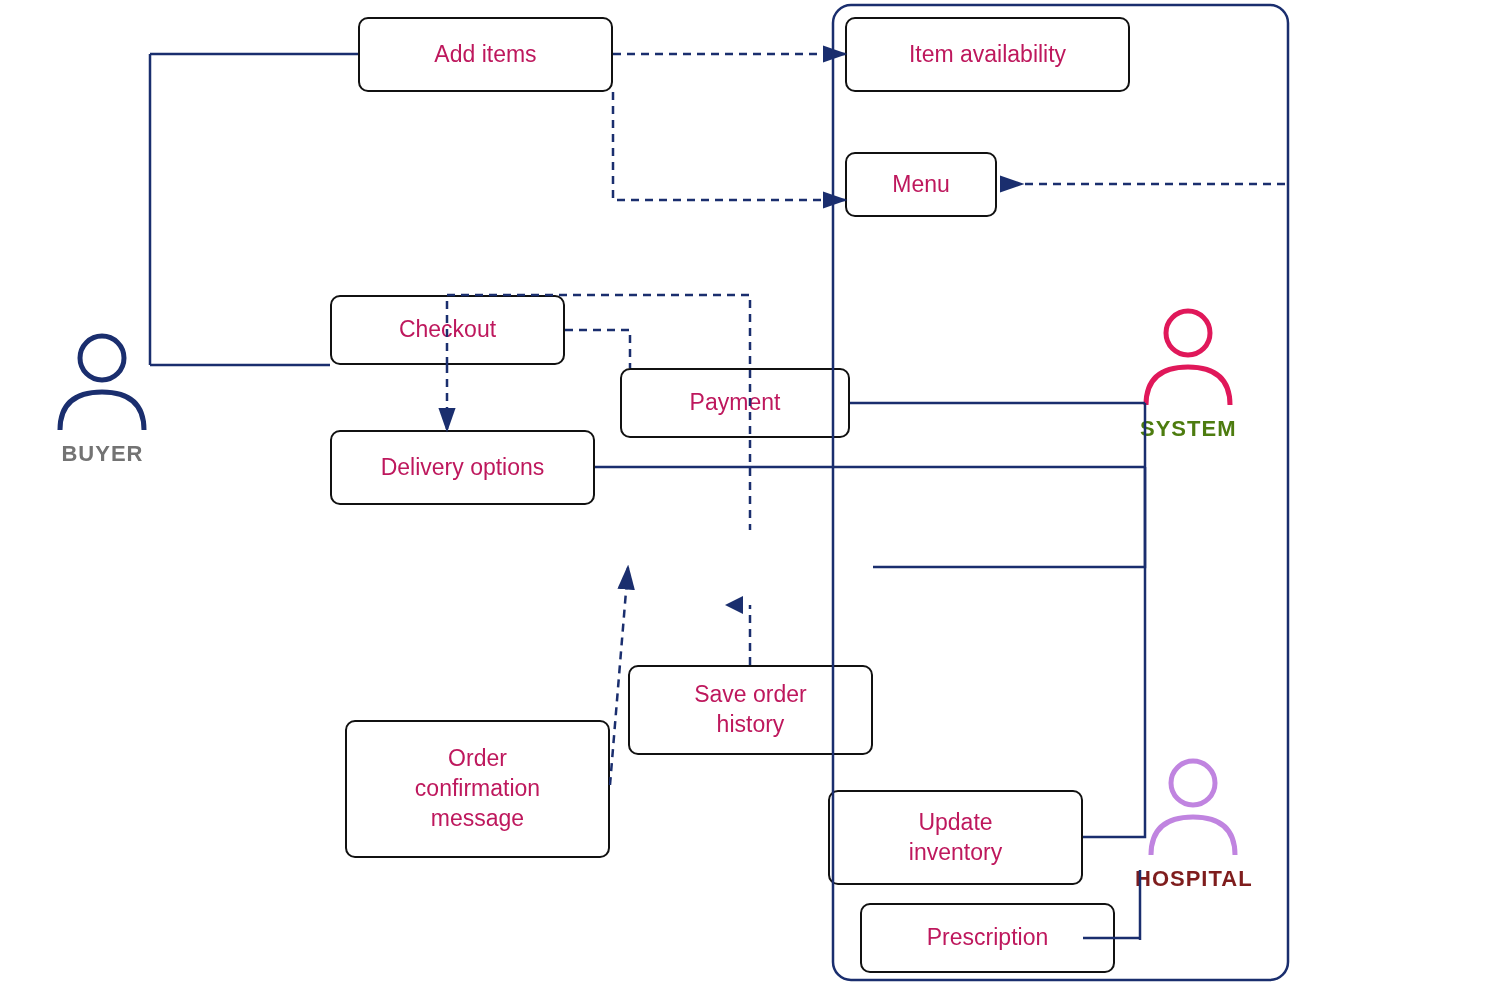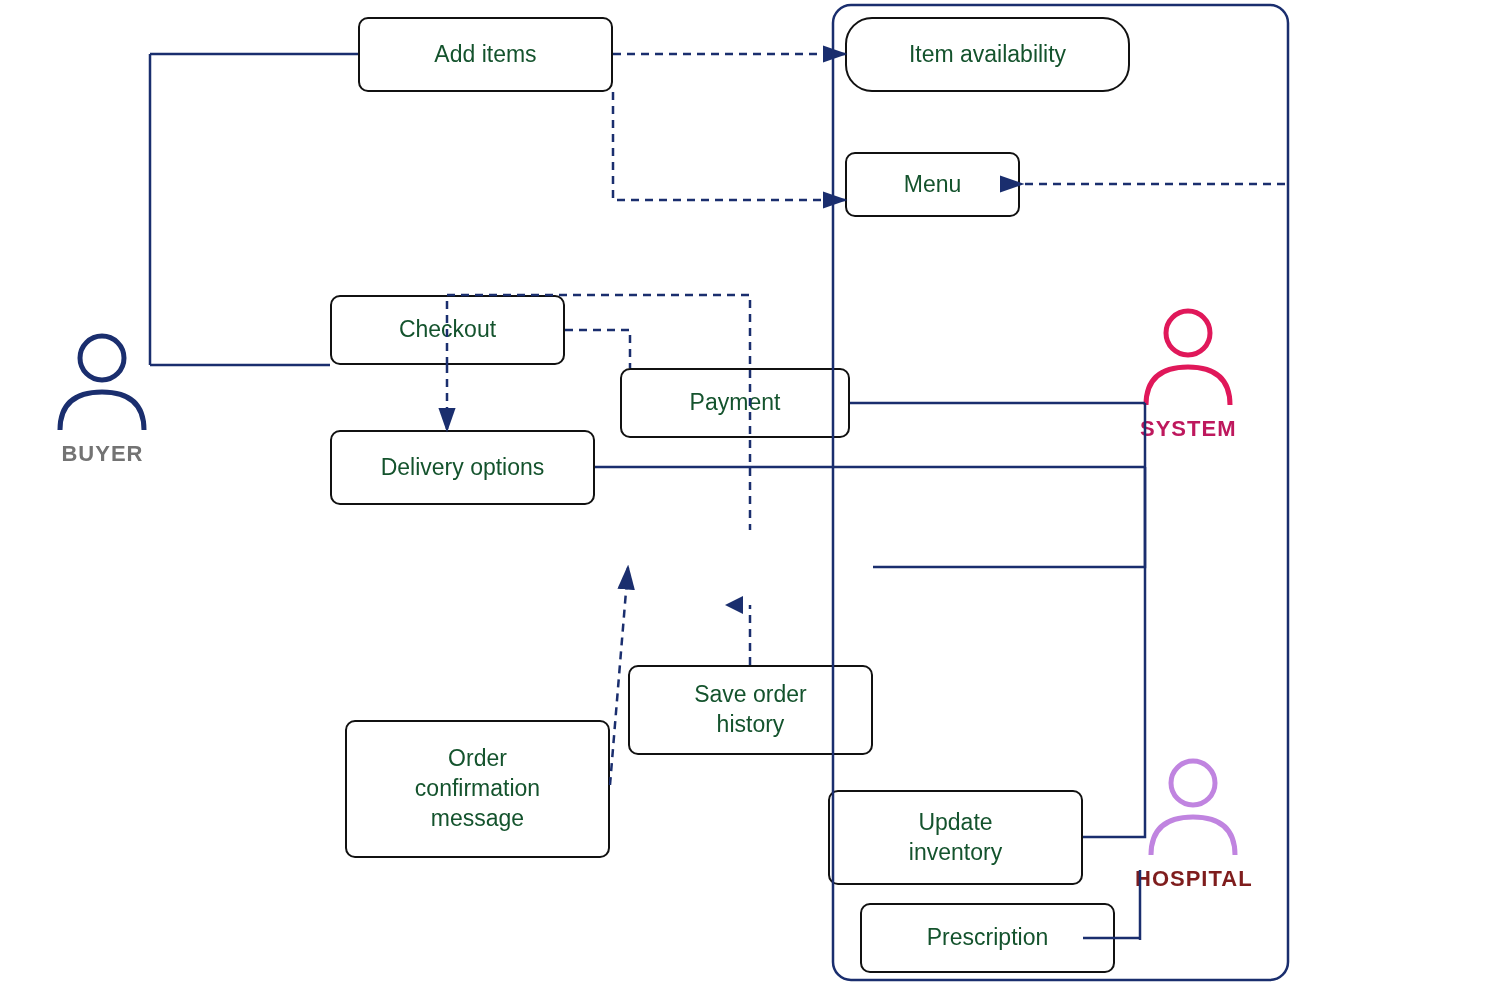--- a/index.html
+++ b/index.html
@@ -27,21 +27,21 @@
       position: absolute;
       border: 2.5px solid #111;
       border-radius: 10px;
       background: #fff;
       display: flex;
       align-items: center;
       justify-content: center;
       text-align: center;
       font-size: 22px;
       font-weight: 500;
-      color: #14532d;
+      color: #be185d;
       padding: 8px 14px;
       line-height: 1.3;
     }
     .actor {
       position: absolute;
       display: flex;
       flex-direction: column;
       align-items: center;
       gap: 6px;
     }
@@ -55,24 +55,24 @@
     }
   </style>
 </head>
 <body>
 
 <div class="diagram-container">
 
   <div class="node" style="left:358px;top:17px;width:255px;height:75px;font-size:23px;">
     <span>Add items</span>
   </div>
-  <div class="node" style="left:845px;top:17px;width:285px;height:75px;font-size:23px;border-radius:27px;">
+  <div class="node" style="left:845px;top:17px;width:285px;height:75px;font-size:23px;">
     <span>Item availability</span>
   </div>
-  <div class="node" style="left:845px;top:152px;width:175px;height:65px;font-size:23px;">
+  <div class="node" style="left:845px;top:152px;width:152px;height:65px;font-size:23px;">
     <span>Menu</span>
   </div>
   <div class="node" style="left:330px;top:295px;width:235px;height:70px;font-size:23px;">
     <span>Checkout</span>
   </div>
   <div class="node" style="left:620px;top:368px;width:230px;height:70px;font-size:23px;">
     <span>Payment</span>
   </div>
   <div class="node" style="left:330px;top:430px;width:265px;height:75px;font-size:23px;">
     <span>Delivery options</span>
@@ -104,21 +104,21 @@
     <div class="actor-label" style="color:#737373;">BUYER</div>
   </div>
 
   <div class="actor" style="left:1140px;top:305px;">
     <div class="actor-icon">
       <svg width="95" height="105" viewBox="0 0 95 105">
         <circle cx="47" cy="28" r="22" fill="none" stroke="#e0185a" stroke-width="5"></circle>
         <path d="M5 100 Q5 62 47 62 Q89 62 89 100" fill="none" stroke="#e0185a" stroke-width="5"></path>
       </svg>
     </div>
-    <div class="actor-label" style="color:#be185d;">SYSTEM</div>
+    <div class="actor-label" style="color:#4d7c0f;">SYSTEM</div>
   </div>
 
   <div class="actor" style="left:1135px;top:755px;">
     <div class="actor-icon">
       <svg width="95" height="105" viewBox="0 0 95 105">
         <circle cx="47" cy="28" r="22" fill="none" stroke="#c084e0" stroke-width="5"></circle>
         <path d="M5 100 Q5 62 47 62 Q89 62 89 100" fill="none" stroke="#c084e0" stroke-width="5"></path>
       </svg>
     </div>
     <div class="actor-label" style="color:#7f1d1d;">HOSPITAL</div>

